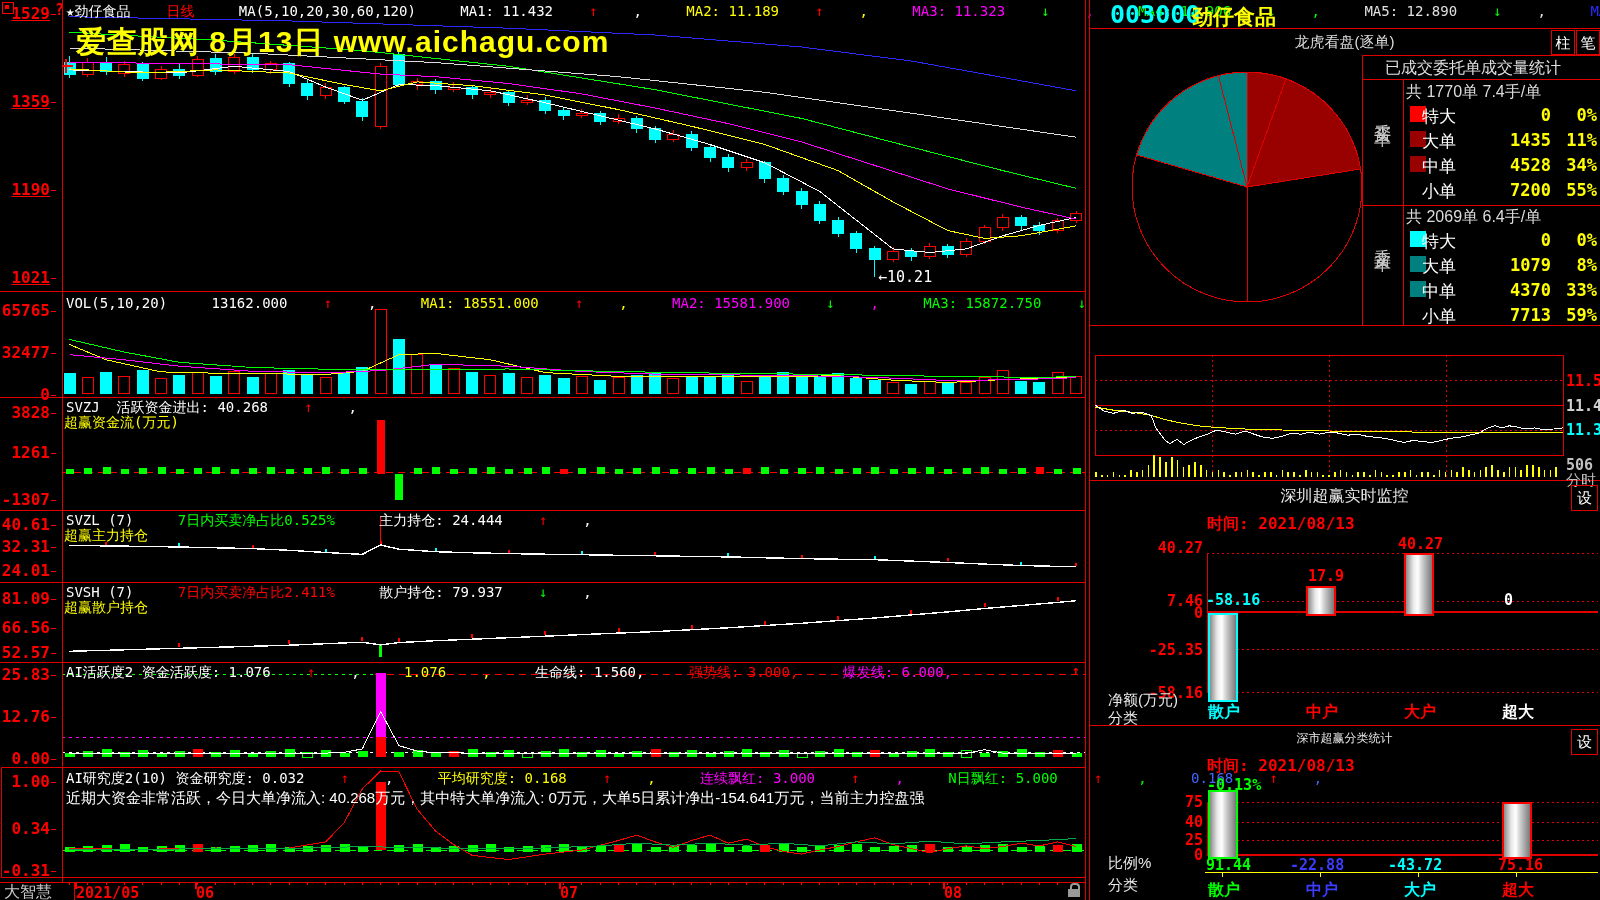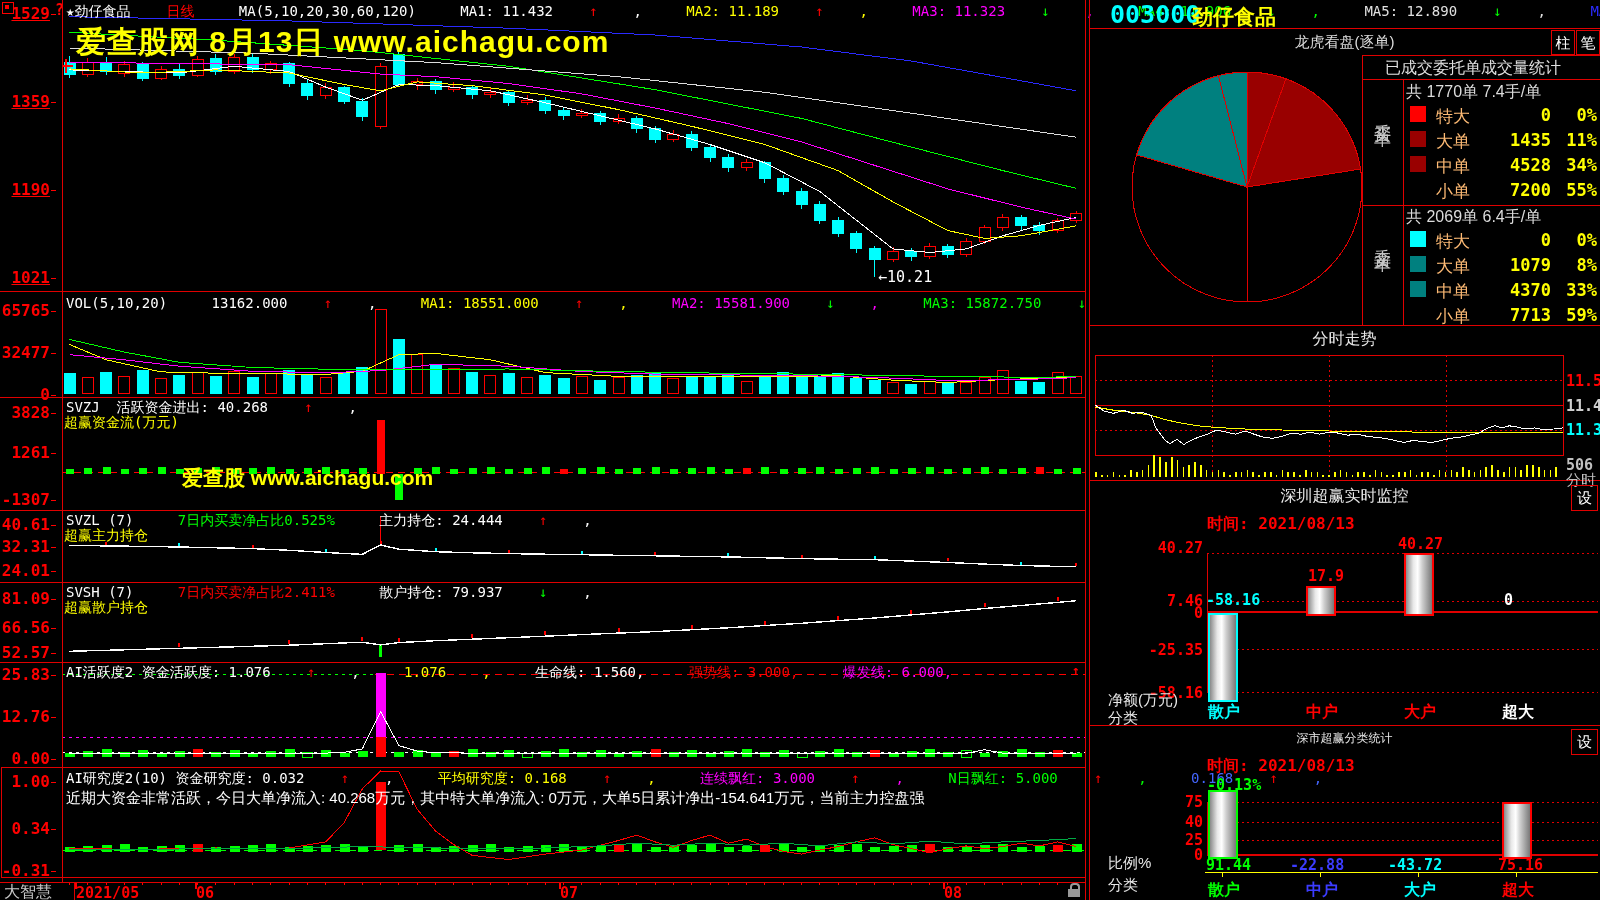--- a/index.html
+++ b/index.html
@@ -25,21 +25,21 @@
   .redtx{position:absolute;color:#ff0000;font:bold 16px "DejaVu Sans Mono",monospace;}
   .ry{position:absolute;width:56px;text-align:right;color:#ff0000;font:bold 15px "DejaVu Sans Mono",monospace;}
   .vlab{position:absolute;font:bold 15px "DejaVu Sans Mono",monospace;}
   .clab{position:absolute;font:bold 16px "Liberation Sans",sans-serif;}
   .llab{position:absolute;color:#e8e8e8;font:15px "Liberation Sans",sans-serif;text-align:right;}
   .bar3d{position:absolute;background:linear-gradient(90deg,#8a8a8a 0%,#e8e8e8 28%,#ffffff 45%,#cfcfcf 62%,#787878 100%);}
   .tbl-sum{position:absolute;color:#dcdcdc;font:16px "Liberation Sans",sans-serif;}
   .vert{position:absolute;color:#c8c8c8;font:17px "Liberation Sans",sans-serif;writing-mode:vertical-rl;letter-spacing:3px;}
   .row{position:absolute;left:1403px;width:196px;height:25px;}
   .row .sw{position:absolute;left:7px;top:3px;width:16px;height:16px;}
-  .row .lb{position:absolute;left:33px;top:2px;color:#fdba74;font:17px "Liberation Sans",sans-serif;}
+  .row .lb{position:absolute;left:19px;top:2px;color:#ffffff;font:17px "Liberation Sans",sans-serif;}
   .row .vv{position:absolute;left:46px;top:2px;width:102px;text-align:right;color:#ffff00;font:bold 17px "DejaVu Sans Mono",monospace;}
   .row .pp{position:absolute;left:148px;top:2px;width:46px;text-align:right;color:#ffff00;font:bold 17px "DejaVu Sans Mono",monospace;}
   svg{position:absolute;shape-rendering:crispEdges;}
 </style>
 </head>
 <body>
 <div id="root">
 
 <svg id="svg-kline" style="left:62px;top:0;" width="1023" height="291">
       <g>
@@ -642,21 +642,20 @@
 <div class="ylab u" style="left:0;top:268px;">1021</div>
 <div class="abs" style="left:878px;top:268px;color:#fff;font:15px monospace;">←10.21</div>
 
 <div id="hdr-vol" class="hdr" style="left:66px;top:295px;"><span class="seg" style="color: rgb(255, 255, 255);">VOL(5,10,20) </span><span class="seg" style="color: rgb(255, 255, 255);">13162.000</span><span class="seg" style="color: rgb(255, 0, 0);">↑</span><span class="seg" style="color: rgb(255, 255, 255);">, </span><span class="seg" style="color: rgb(255, 255, 0);">MA1: 18551.000</span><span class="seg" style="color: rgb(255, 0, 0);">↑</span><span class="seg" style="color: rgb(255, 255, 0);">, </span><span class="seg" style="color: rgb(255, 0, 255);">MA2: 15581.900</span><span class="seg" style="color: rgb(0, 255, 0);">↓</span><span class="seg" style="color: rgb(255, 0, 255);">, </span><span class="seg" style="color: rgb(0, 255, 0);">MA3: 15872.750</span><span class="seg" style="color: rgb(0, 255, 0);">↓</span></div>
 <div class="ylab" style="left:0;top:301px;">65765</div>
 <div class="ylab" style="left:0;top:343px;">32477</div>
 <div class="ylab" style="left:0;top:385px;">0</div>
 
 <div id="hdr-svzj" class="hdr" style="left:66px;top:399px;"><span class="seg" style="color: rgb(255, 255, 255);">SVZJ  活跃资金进出: 40.268</span><span class="seg" style="color: rgb(255, 0, 0);">↑</span><span class="seg" style="color: rgb(255, 255, 255);">,</span></div>
 <div class="sub" style="left:64px;top:414px;">超赢资金流(万元)</div>
-<div class="wm2" style="left:182px;top:464px;">爱查股 www.aichagu.com</div>
 <div class="ylab" style="left:0;top:403px;">3828</div>
 <div class="ylab" style="left:0;top:443px;">1261</div>
 <div class="ylab" style="left:0;top:490px;">-1307</div>
 
 <div id="hdr-svzl" class="hdr" style="left:66px;top:512px;"><span class="seg" style="color: rgb(255, 255, 255);">SVZL (7) </span><span class="seg" style="color: rgb(0, 255, 0);">7日内买卖净占比0.525%</span><span class="seg" style="color: rgb(255, 255, 255);"> 主力持仓: 24.444</span><span class="seg" style="color: rgb(255, 0, 0);">↑</span><span class="seg" style="color: rgb(255, 255, 255);">,</span></div>
 <div class="sub" style="left:64px;top:527px;">超赢主力持仓</div>
 <div class="ylab" style="left:0;top:515px;">40.61</div>
 <div class="ylab" style="left:0;top:537px;">32.31</div>
 <div class="ylab" style="left:0;top:561px;">24.01</div>
 
@@ -764,21 +763,20 @@
         <div class="vv">4370</div>
         <div class="pp">33%</div>
       </div>
       <div class="row" style="top: 303px;">
         <div class="lb">小单</div>
         <div class="vv">7713</div>
         <div class="pp">59%</div>
       </div>
     </div>
 
-<div class="rt-title" style="top:329px;color:#e8e8e8;font-size:16px;">分时走势</div>
 <div class="vlab" style="left: 1566px; top: 372px; color: rgb(255, 0, 0);">11.59</div>
 <div class="vlab" style="left: 1566px; top: 397px; color: rgb(208, 208, 208);">11.47</div>
 <div class="vlab" style="left: 1566px; top: 421px; color: rgb(0, 255, 255);">11.35</div>
 <div class="vlab" style="left:1566px;top:456px;color:#c0c0c0;">506</div>
 <div class="vlab" style="left:1566px;top:471px;color:#c0c0c0;font:15px 'Liberation Sans',sans-serif;">分时</div>
 
 <div class="rt-title" style="top:486px;color:#e8e8e8;font-size:16px;">深圳超赢实时监控</div>
 <div class="setbox" style="left:1571px;top:485px;">设</div>
 <div class="redtx" style="left:1207px;top:514px;">时间: 2021/08/13</div>
 <div class="ry" style="left:1147px;top:539px;">40.27</div>

